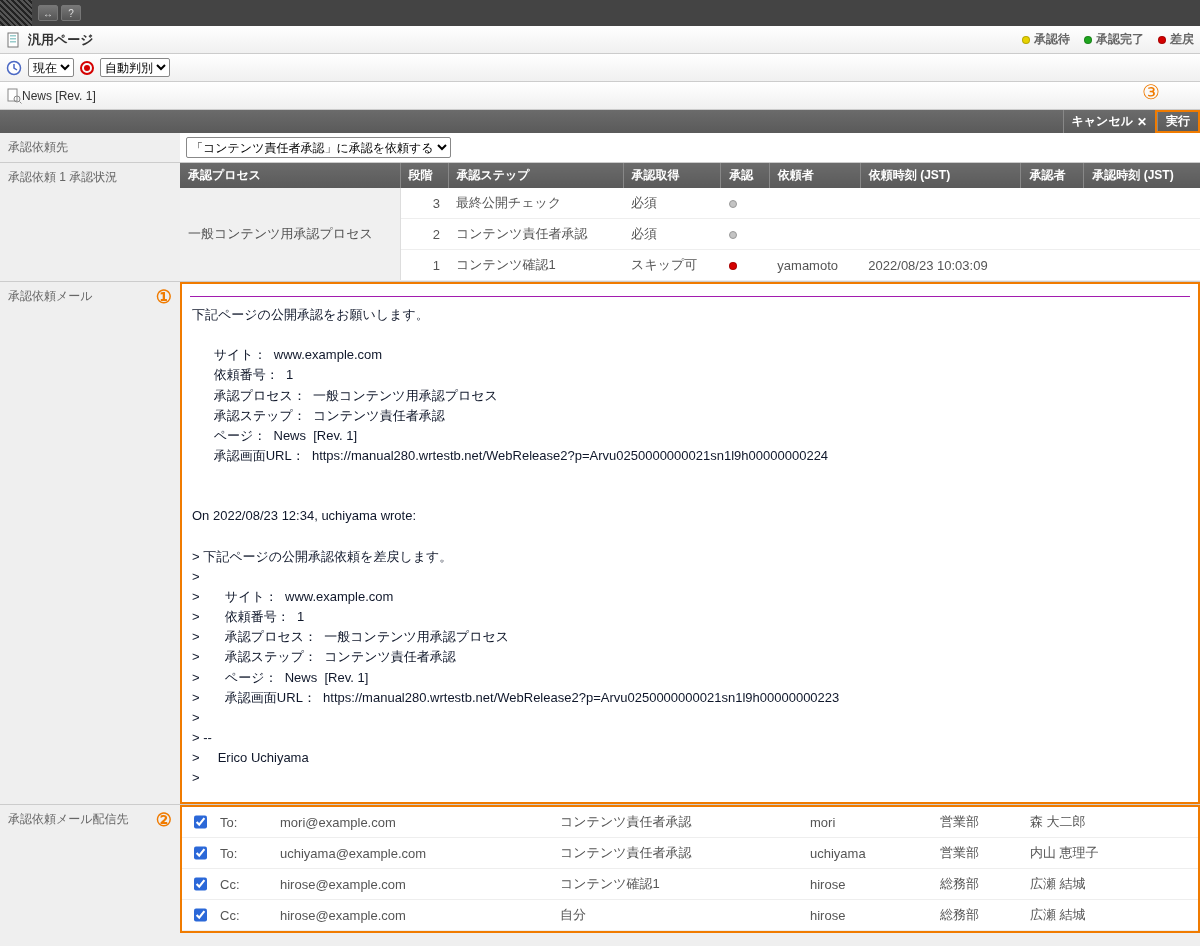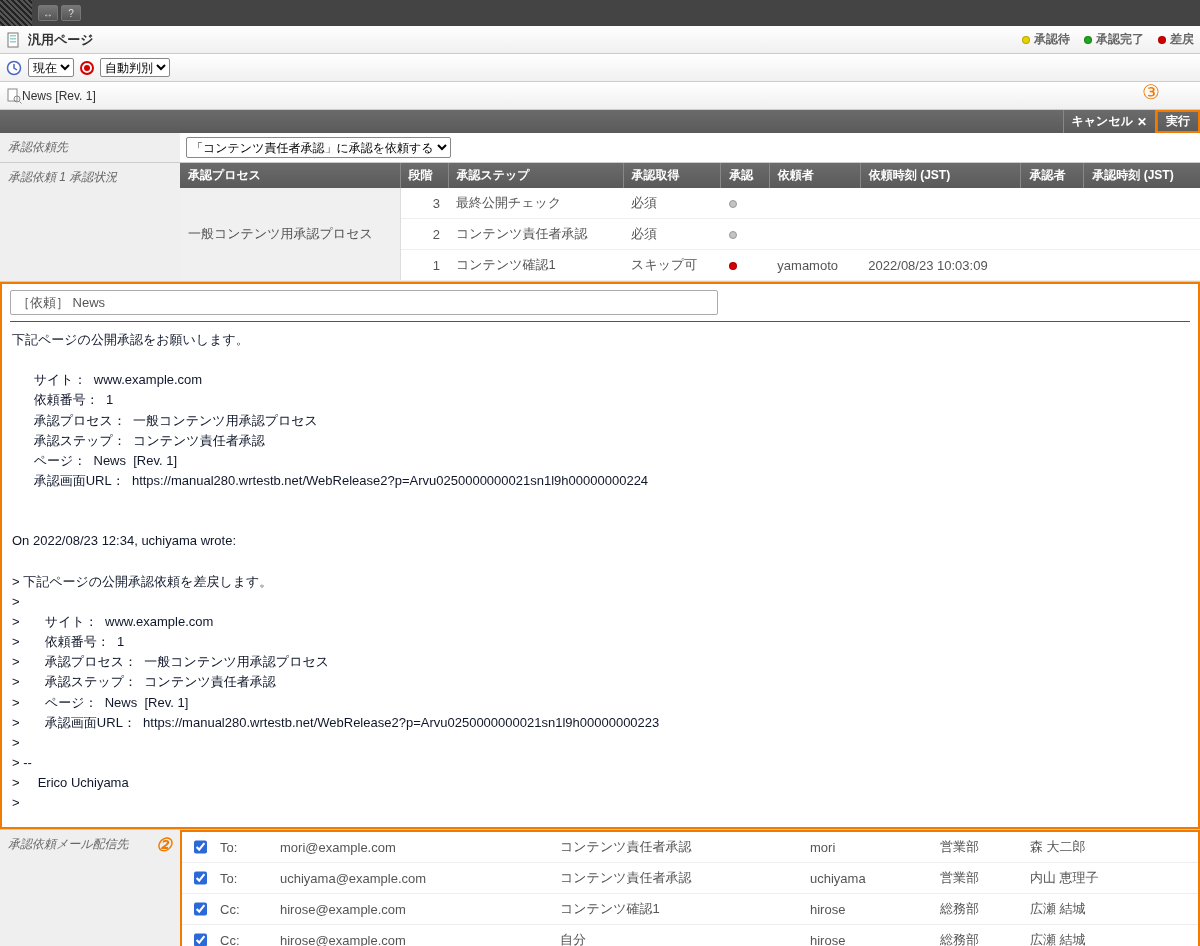--- a/index.html
+++ b/index.html
@@ -157,21 +157,20 @@
     align-items:stretch;
     border-bottom:1px solid #ccc;
   }
   .formrow .label-col {
     width:180px;
     padding:6px 8px;
     color:#666;
     font-size:12px;
     display:flex; align-items: flex-start; gap:6px;
     position:relative;
-    font-style:italic;
   }
   .formrow .value-col {
     flex:1;
     padding:4px 6px;
     background:#fff;
   }
   .formrow .value-col.nopad { padding:0; }
   .circnum {
     color:#f07b00; font-size:18px; font-weight:600;
     position:absolute; right:8px; top:4px;
@@ -363,23 +362,26 @@
               <td>2022/08/23 10:03:09</td>
               <td></td>
               <td></td>
             </tr>
           </tbody>
       </table>
     </div>
   </div>
 
   <div class="formrow">
+    <div class="label-col">
+      <span>承認依頼メール</span>
+      <span class="circnum">①</span>
+    </div>
     <div class="value-col nopad frame-orange">
       <div style="padding:6px 8px;">
-        <input type="text" class="mail-subject" value="［依頼］ News" style="">
         <div class="mail-body">下記ページの公開承認をお願いします。
 
       サイト：  www.example.com
       依頼番号：  1
       承認プロセス：  一般コンテンツ用承認プロセス
       承認ステップ：  コンテンツ責任者承認
       ページ：  News  [Rev. 1]
       承認画面URL：  https://manual280.wrtestb.net/WebRelease2?p=Arvu0250000000021sn1l9h00000000224
 
 

